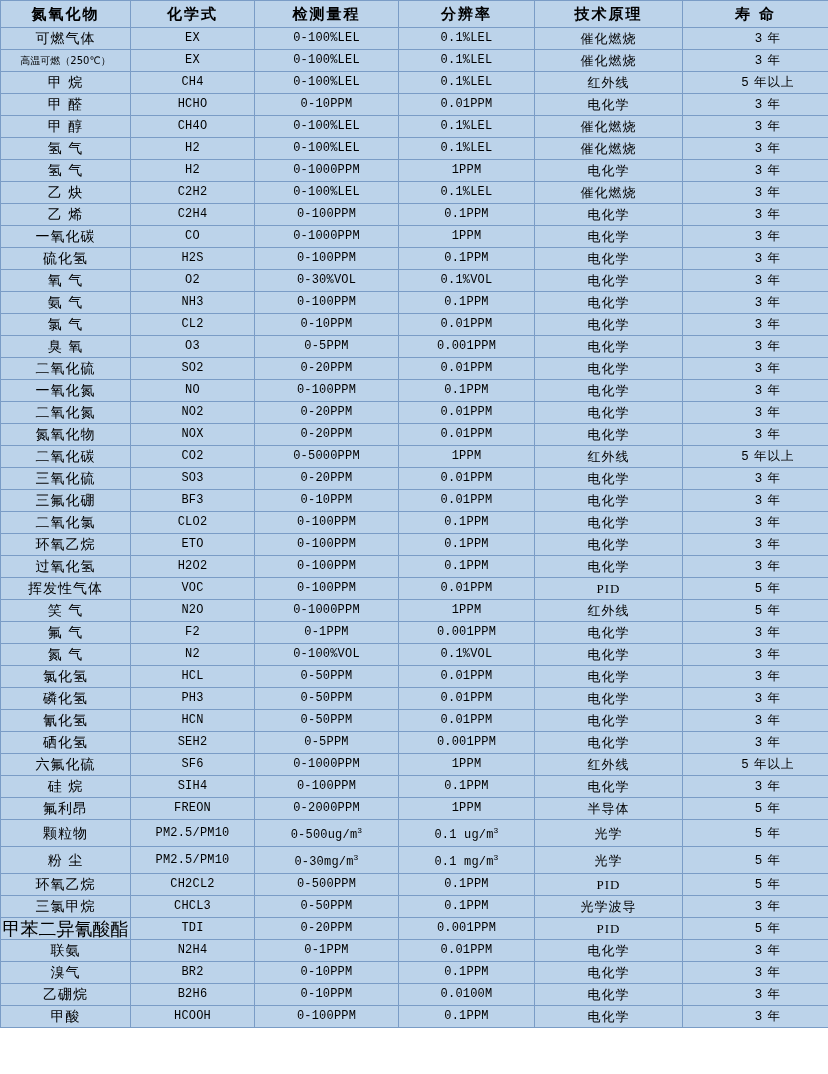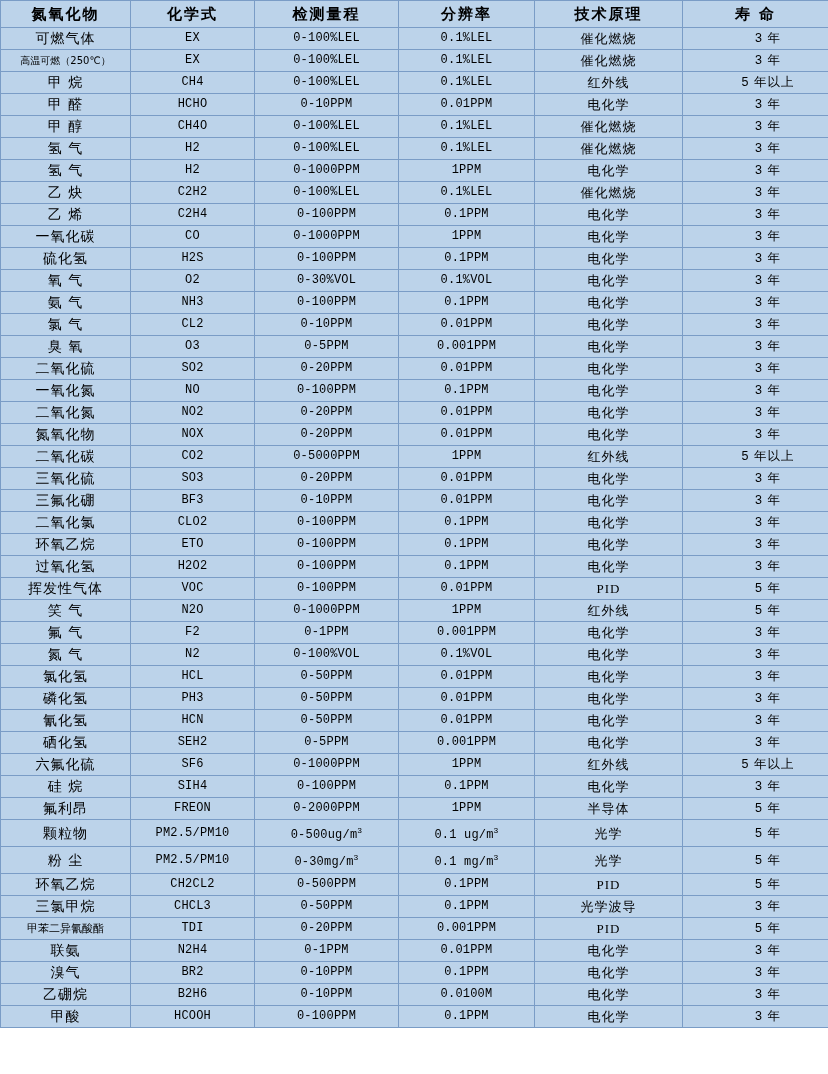--- a/index.html
+++ b/index.html
@@ -45,21 +45,21 @@
   #gas-table td.name {
     font-size: 14px;
     letter-spacing: 1px;
     font-family: "DejaVu Sans", sans-serif;
   }
   #gas-table td.name.small {
     font-size: 10px;
     letter-spacing: 0;
   }
   #gas-table td.name.tight {
-    font-size: 11px;
+    font-size: 18px;
     letter-spacing: 0;
   }
   #gas-table td.mono {
     font-size: 12px;
     font-family: "Liberation Mono", "DejaVu Sans Mono", monospace;
     letter-spacing: 0.2px;
   }
   #gas-table td.cn {
     font-size: 13px;
     letter-spacing: 1px;

